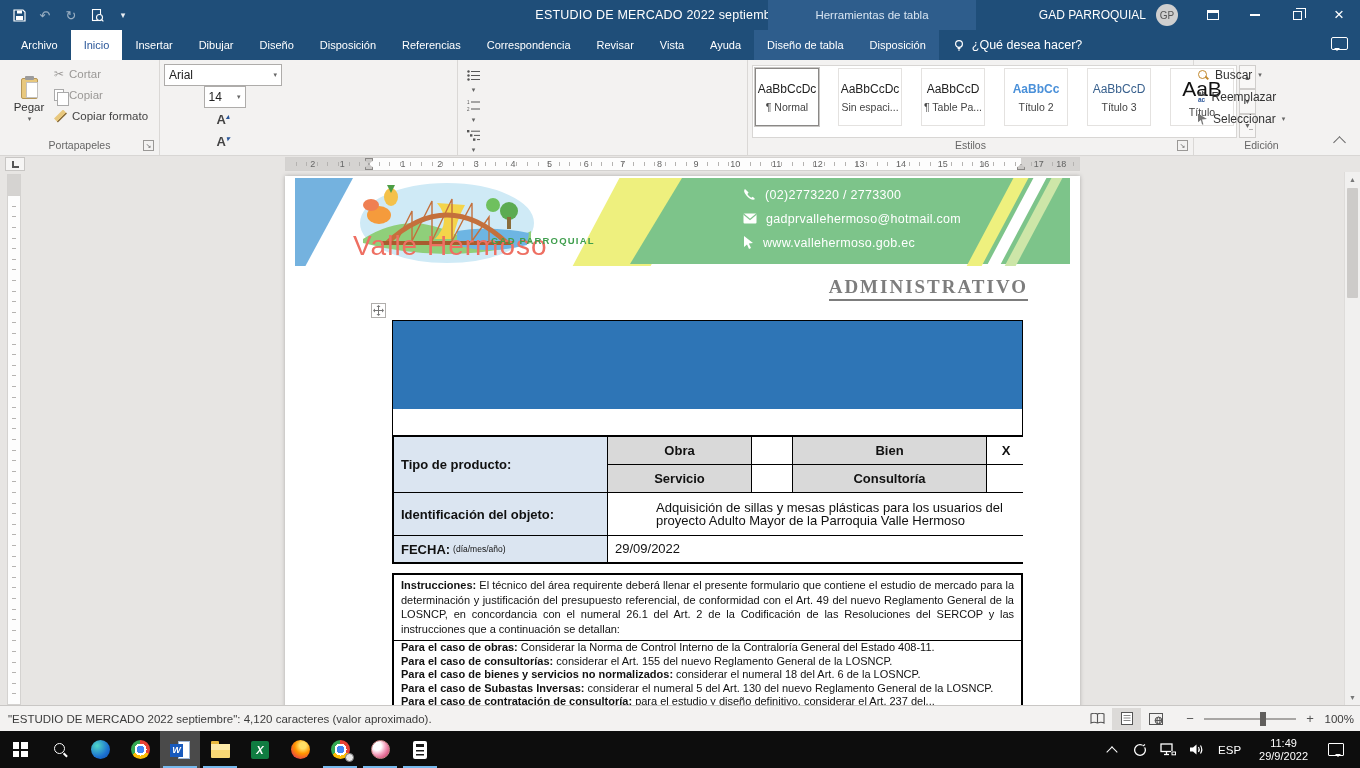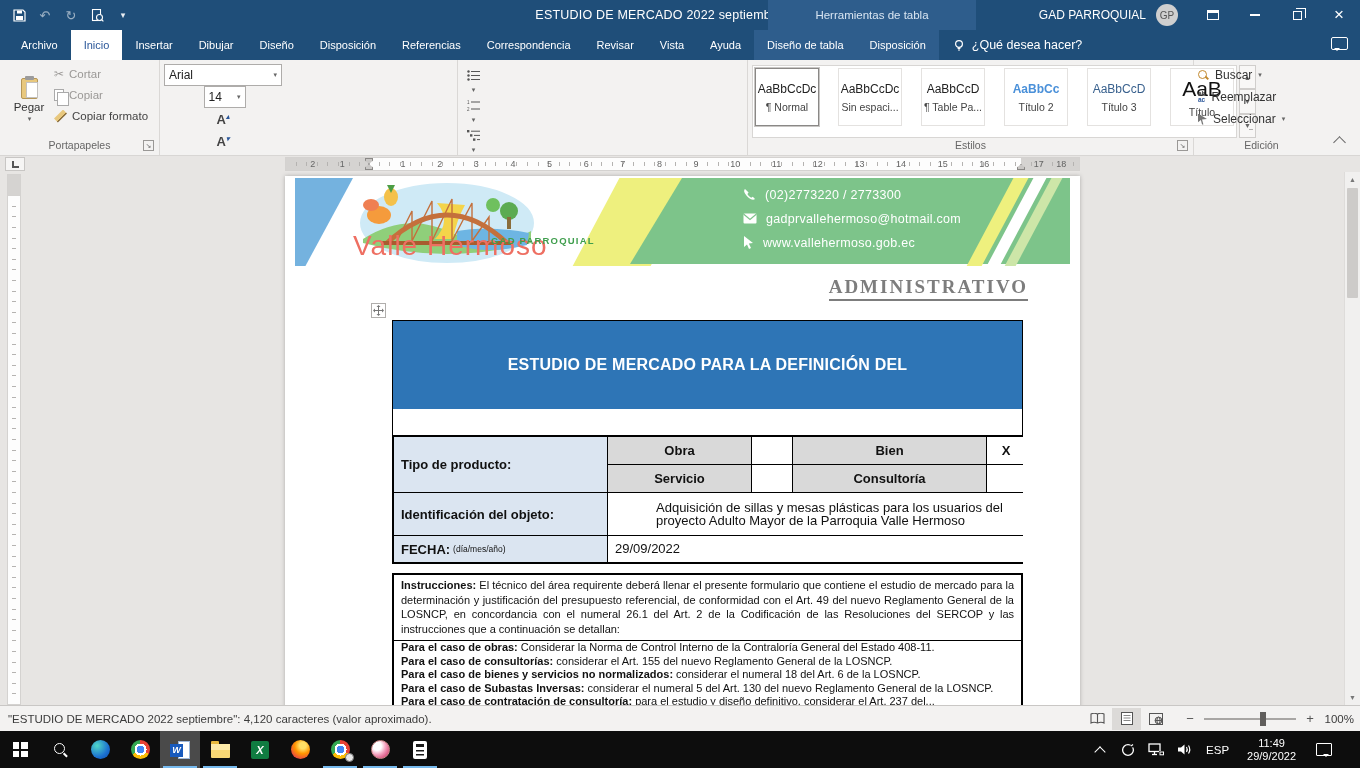--- a/index.html
+++ b/index.html
@@ -205,21 +205,21 @@
   .word-ico .wq{position:absolute;left:0;top:4px;width:13px;height:13px;background:#185abd;color:#fff;font-size:9px;font-weight:bold;display:flex;align-items:center;justify-content:center;}
   .folder-ico{position:relative;width:19px;height:14px;background:#f8d775;border-radius:1px;margin-top:3px;}
   .folder-ico:before{content:"";position:absolute;left:0;top:-3px;width:8px;height:4px;background:#e8b93e;border-radius:1px 1px 0 0;}
   .folder-ico:after{content:"";position:absolute;left:0;top:0;width:19px;height:6px;background:#fdeaa8;}
   .excel-ico{width:18px;height:18px;background:#107c41;color:#fff;font-size:11px;font-weight:bold;display:flex;align-items:center;justify-content:center;border-radius:2px;}
   .ff-ico{width:19px;height:19px;border-radius:50%;background:radial-gradient(circle at 62% 30%,#ffe066 0 18%,#ff9500 45%,#e3364e 85%);}
   .chrome2{position:relative;}
   .badge{position:absolute;right:6px;bottom:6px;width:9px;height:9px;border-radius:50%;background:#e8e8e8;border:1px solid #777;}
   .paint-ico{width:19px;height:19px;border-radius:50%;background:radial-gradient(circle at 30% 30%,#fff 0 25%,#f4a4c0 50%,#d94f7e 80%);border:1px solid #c88;}
   .calc-ico{width:14px;height:18px;background:#fff;border-radius:2px;background-image:linear-gradient(#1a1a1a,#1a1a1a),linear-gradient(#1a1a1a,#1a1a1a),linear-gradient(#1a1a1a,#1a1a1a);background-size:8px 3px,8px 1.5px,8px 1.5px;background-position:3px 3px,3px 9px,3px 13px;background-repeat:no-repeat;}
-  .tray{position:absolute;right:0;top:0;height:37px;display:flex;align-items:center;gap:4px;padding-right:20px;color:#fff;}
+  .tray{position:absolute;right:0;top:0;height:37px;display:flex;align-items:center;gap:4px;padding-right:8px;color:#fff;}
   .tico{width:24px;height:37px;display:flex;align-items:center;justify-content:center;}
   .chev{width:8px;height:8px;border-top:1.6px solid #fff;border-right:1.6px solid #fff;transform:rotate(-45deg);margin-top:4px;}
   .lang{font-size:11.5px;padding:0 6px;}
   .clock{font-size:11px;line-height:13px;text-align:center;padding:0 8px;}
   .action{width:16px;height:13px;border:1.4px solid #fff;border-radius:1px;position:relative;margin:0 8px;}
   .action:after{content:"";position:absolute;right:2px;bottom:-5px;border:3px solid transparent;border-top-color:#fff;}
   svg{display:block;}
 </style>
 </head>
 <body>
@@ -662,21 +662,20 @@
 
         <span class="movehandle">
           <svg width="11" height="11" viewBox="0 0 11 11">
               <path d="M5.5 0l2 2h-4zM5.5 11l2-2h-4zM0 5.5l2-2v4zM11 5.5l-2-2v4z" fill="#777"></path>
               <line x1="5.5" y1="1.5" x2="5.5" y2="9.5" stroke="#777"></line>
               <line x1="1.5" y1="5.5" x2="9.5" y2="5.5" stroke="#777"></line>
             </svg>
         </span>
 
         <div class="bluebox">
-          <span class="bb1">ESTUDIO DE MERCADO PARA LA DEFINICIÓN DEL</span>
         </div>
         <div class="blankrow"></div>
 
         <div class="ftable">
           <div class="cell-lbl tipo">
               <span>Tipo de producto:</span>
             </div>
           <div class="cell-opt">
               <span>Obra</span>
             </div>

